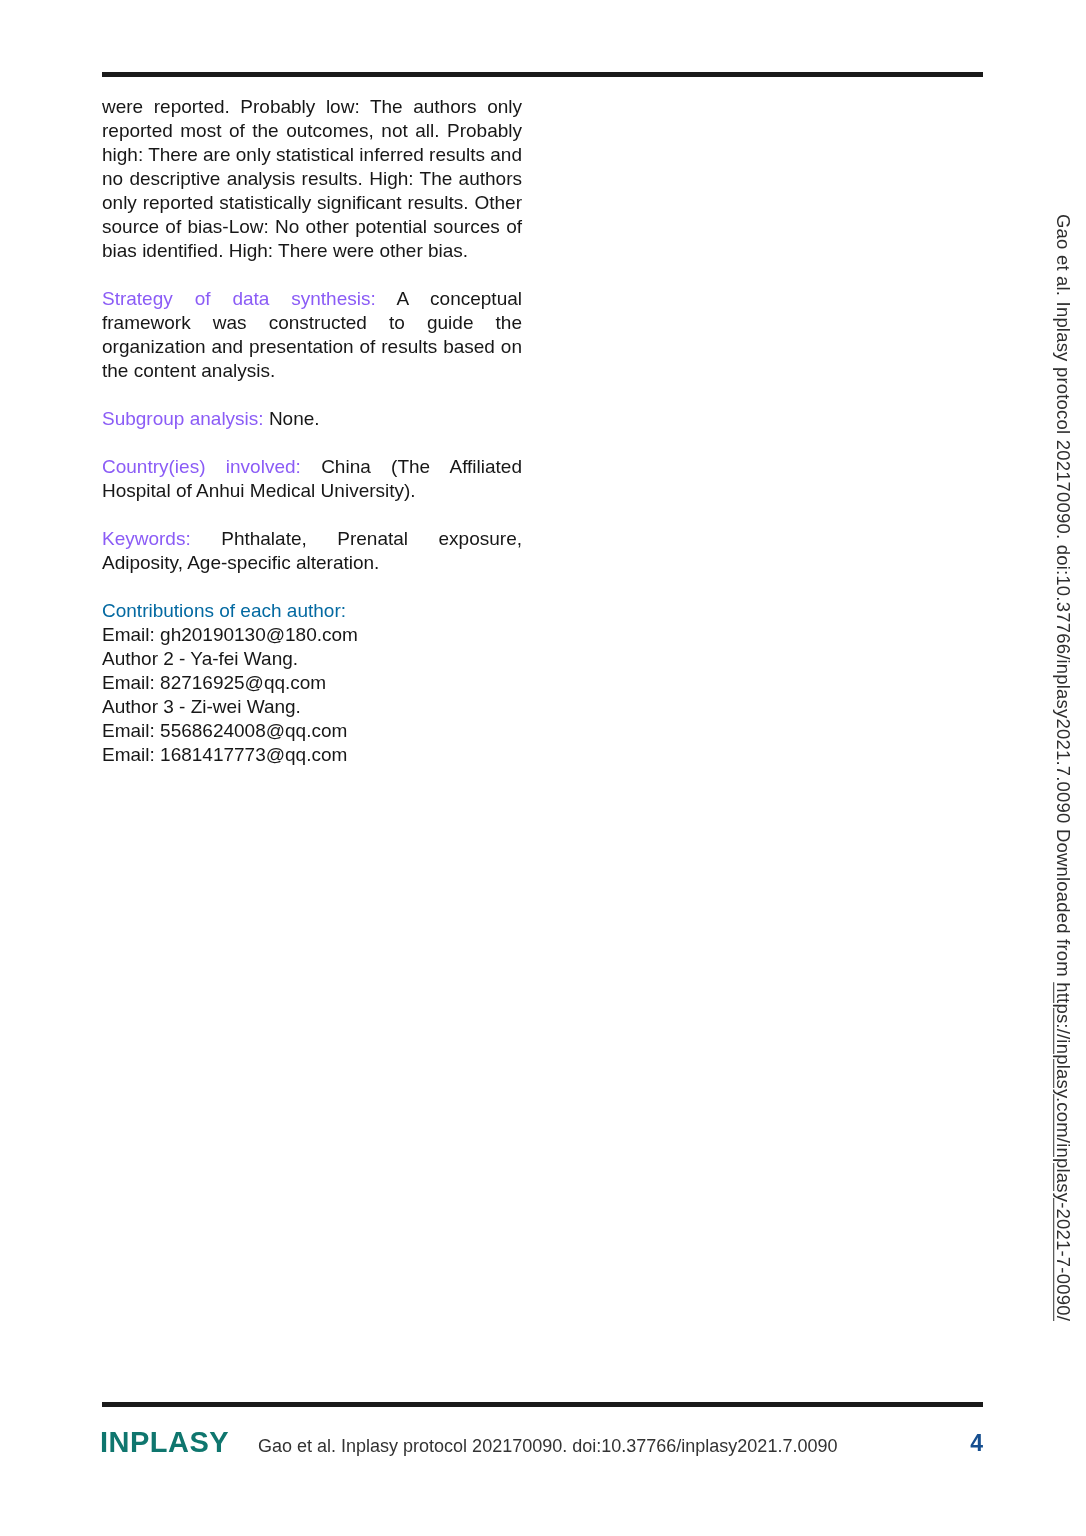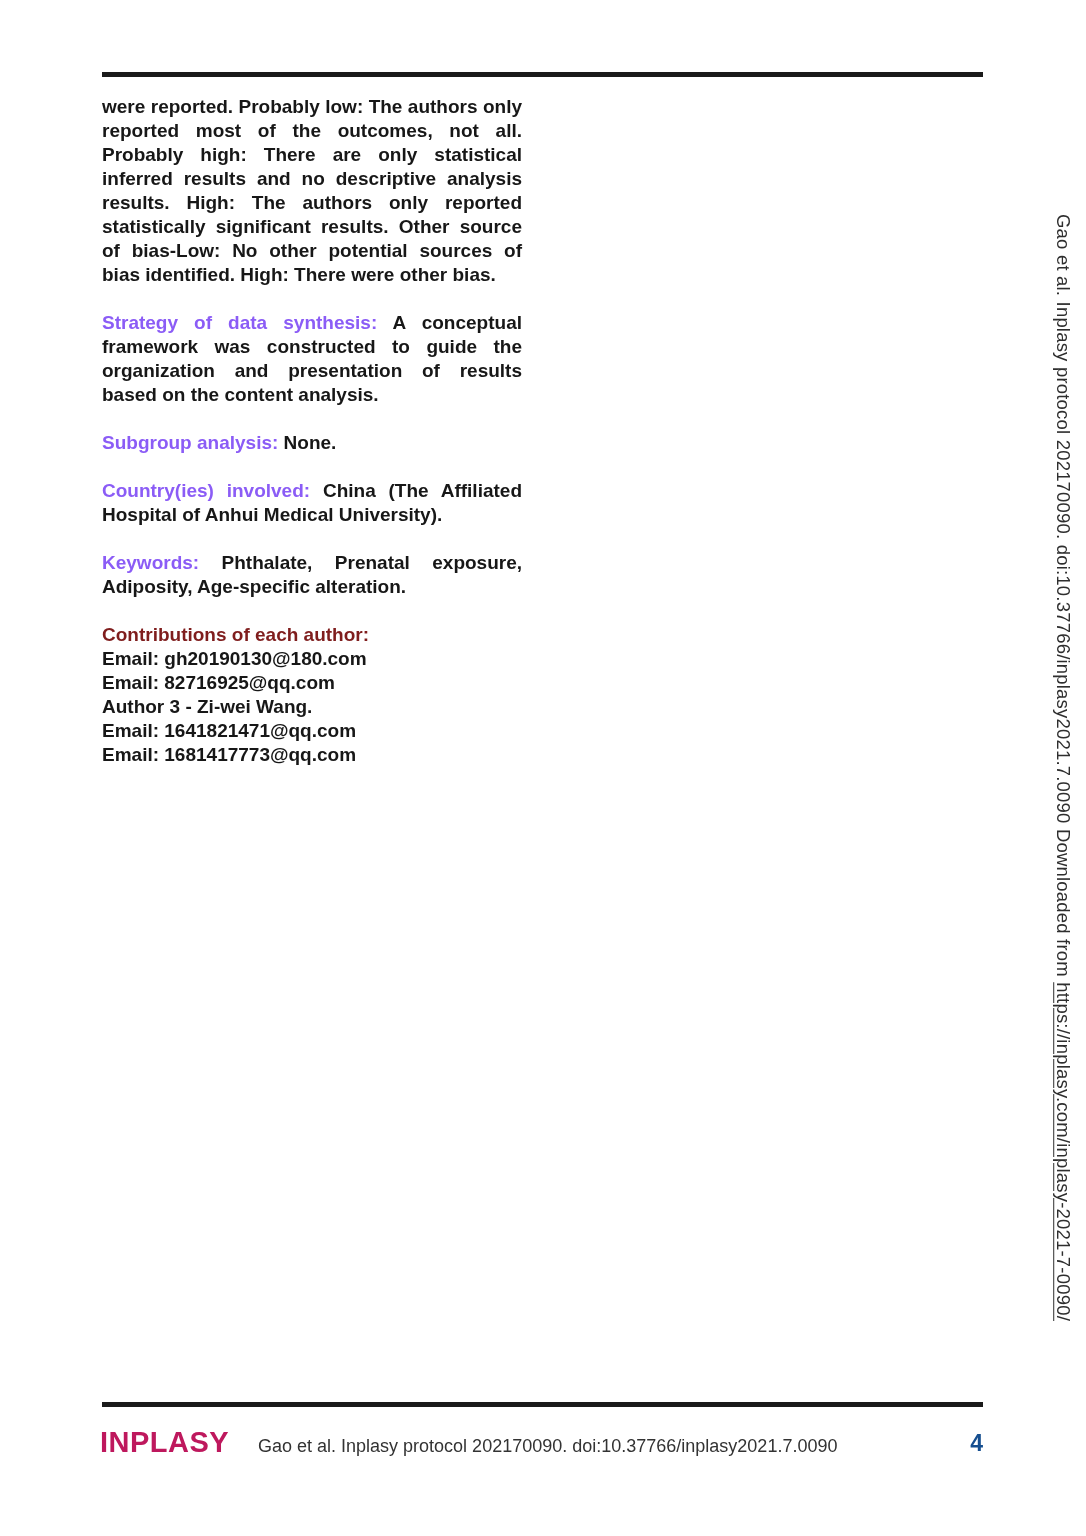--- a/index.html
+++ b/index.html
@@ -13,41 +13,41 @@
   }
   .rule{
     position:absolute;left:102px;width:881px;height:5px;
     background:#1a1a1a;
   }
   .top-rule{top:72px;}
   .footer-rule{top:1402px;}
   .content{
     position:absolute;left:102px;top:95px;width:420px;
     color:#171717;
-    font-size:19px;line-height:24px;font-weight:bold;
+    font-size:19px;line-height:24px;font-weight:normal;
   }
   .content p{margin:0 0 24px 0;text-align:justify;}
   .content .label{color:#8b5cf6;}
-  .contrib-heading{color:#7f1d1d;margin:0;}
+  .contrib-heading{color:#0369a1;margin:0;}
   .contrib-line{margin:0;text-align:left;}
   .contrib p{margin:0;text-align:left;}
   .sidebar-citation{
     position:absolute;top:214px;right:12px;
     writing-mode:vertical-rl;
     font-size:18.5px;line-height:22px;
     color:#2e2e2e;
     white-space:nowrap;
     letter-spacing:0.2px;
   }
   .sidebar-citation a{
     color:#2e2e2e;text-decoration:underline;
   }
   .footer-logo{
     position:absolute;left:100px;top:1426px;
-    font-size:29px;font-weight:bold;color:#be185d;
+    font-size:29px;font-weight:bold;color:#0f766e;
     letter-spacing:0.5px;
   }
   .footer-citation{
     position:absolute;left:258px;top:1436px;
     font-size:18px;color:#333333;
   }
   .footer-page{
     position:absolute;right:103px;top:1430px;
     font-size:23px;font-weight:bold;color:#154E8F;
   }
@@ -68,23 +68,24 @@
     <p><span class="label">Subgroup analysis:</span> <span>None.</span></p>
 
 
     <p><span class="label">Country(ies) involved:</span> <span>China (The Affiliated Hospital of Anhui Medical University).</span></p>
 
     <p><span class="label">Keywords:</span> <span>Phthalate, Prenatal exposure, Adiposity, Age-specific alteration.</span></p>
 
     <div class="contrib">
       <p class="contrib-heading">Contributions of each author:</p>
       <p class="contrib-line">Email: gh20190130@180.com</p>
+      <p class="contrib-line">Author 2 - Ya-fei Wang.</p>
       <p class="contrib-line">Email: 82716925@qq.com</p>
       <p class="contrib-line">Author 3 - Zi-wei Wang.</p>
-      <p class="contrib-line">Email: 1641821471@qq.com</p>
+      <p class="contrib-line">Email: 5568624008@qq.com</p>
       <p class="contrib-line">Email: 1681417773@qq.com</p>
     </div>
 
   </div>
 
   <div class="sidebar-citation"><span>Gao et al. Inplasy protocol 202170090. doi:10.37766/inplasy2021.7.0090 Downloaded from </span><a href="#">https://inplasy.com/inplasy-2021-7-0090/</a></div>
 
   <div class="rule footer-rule"></div>
 
   <div class="footer-logo">INPLASY</div>

